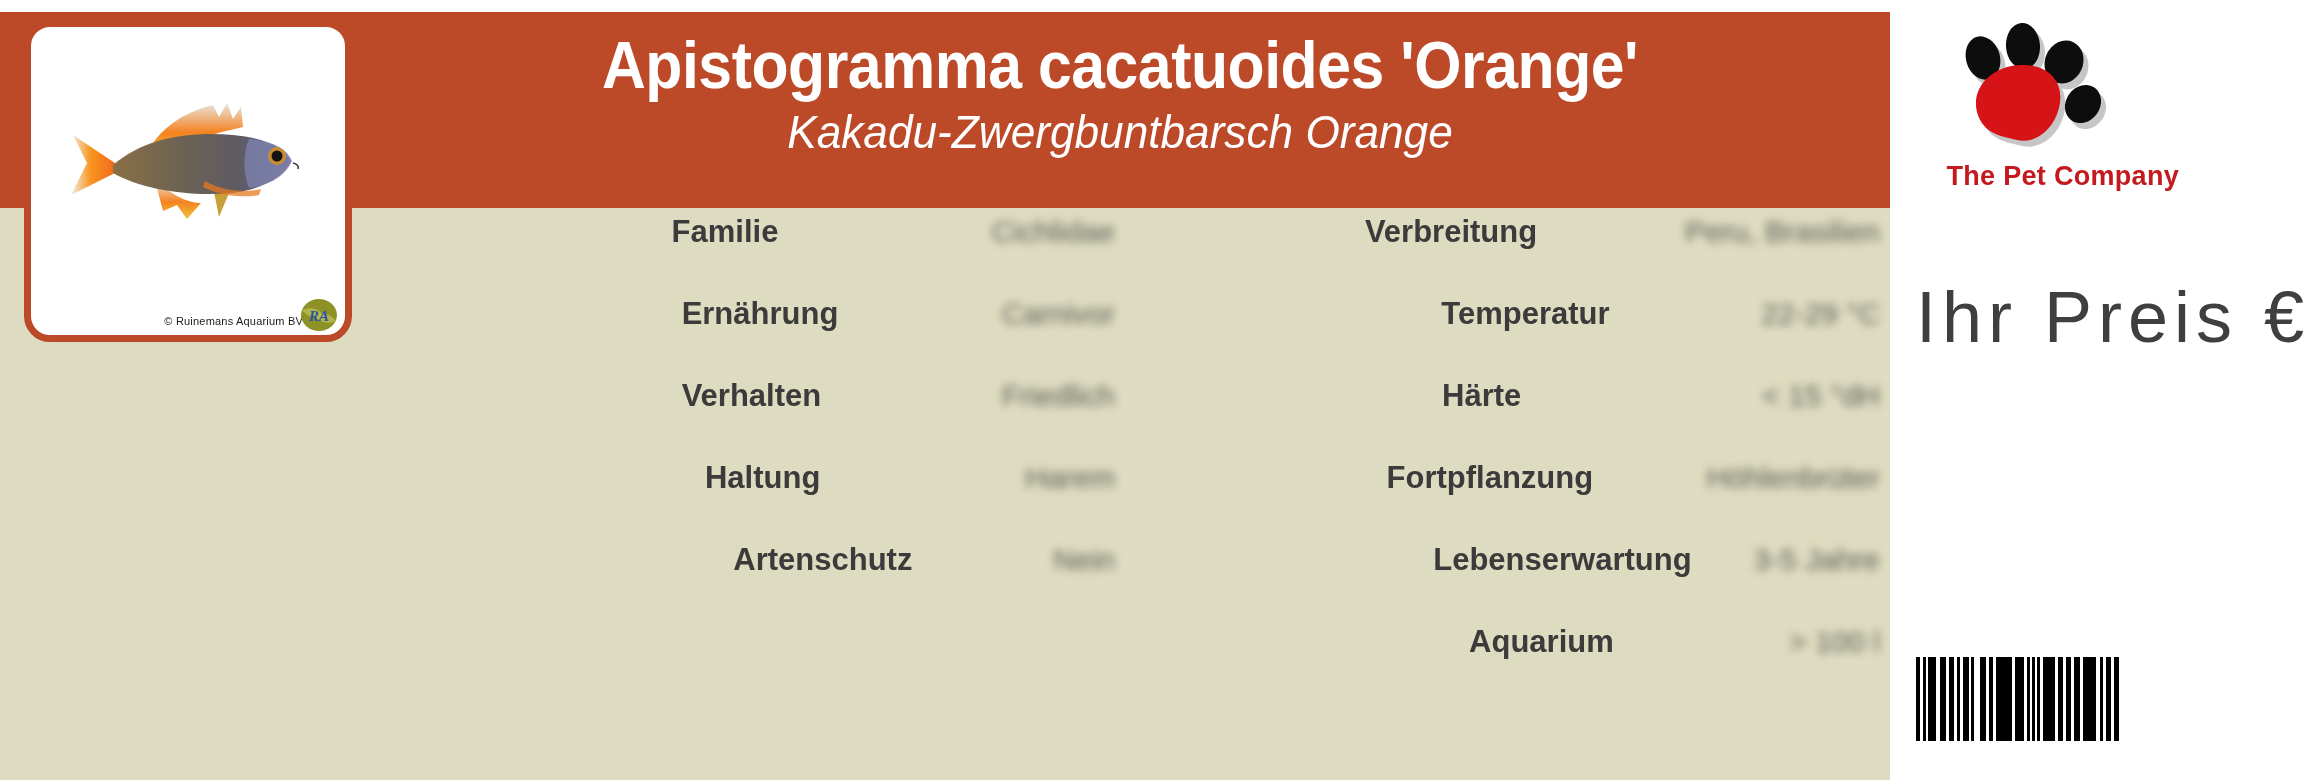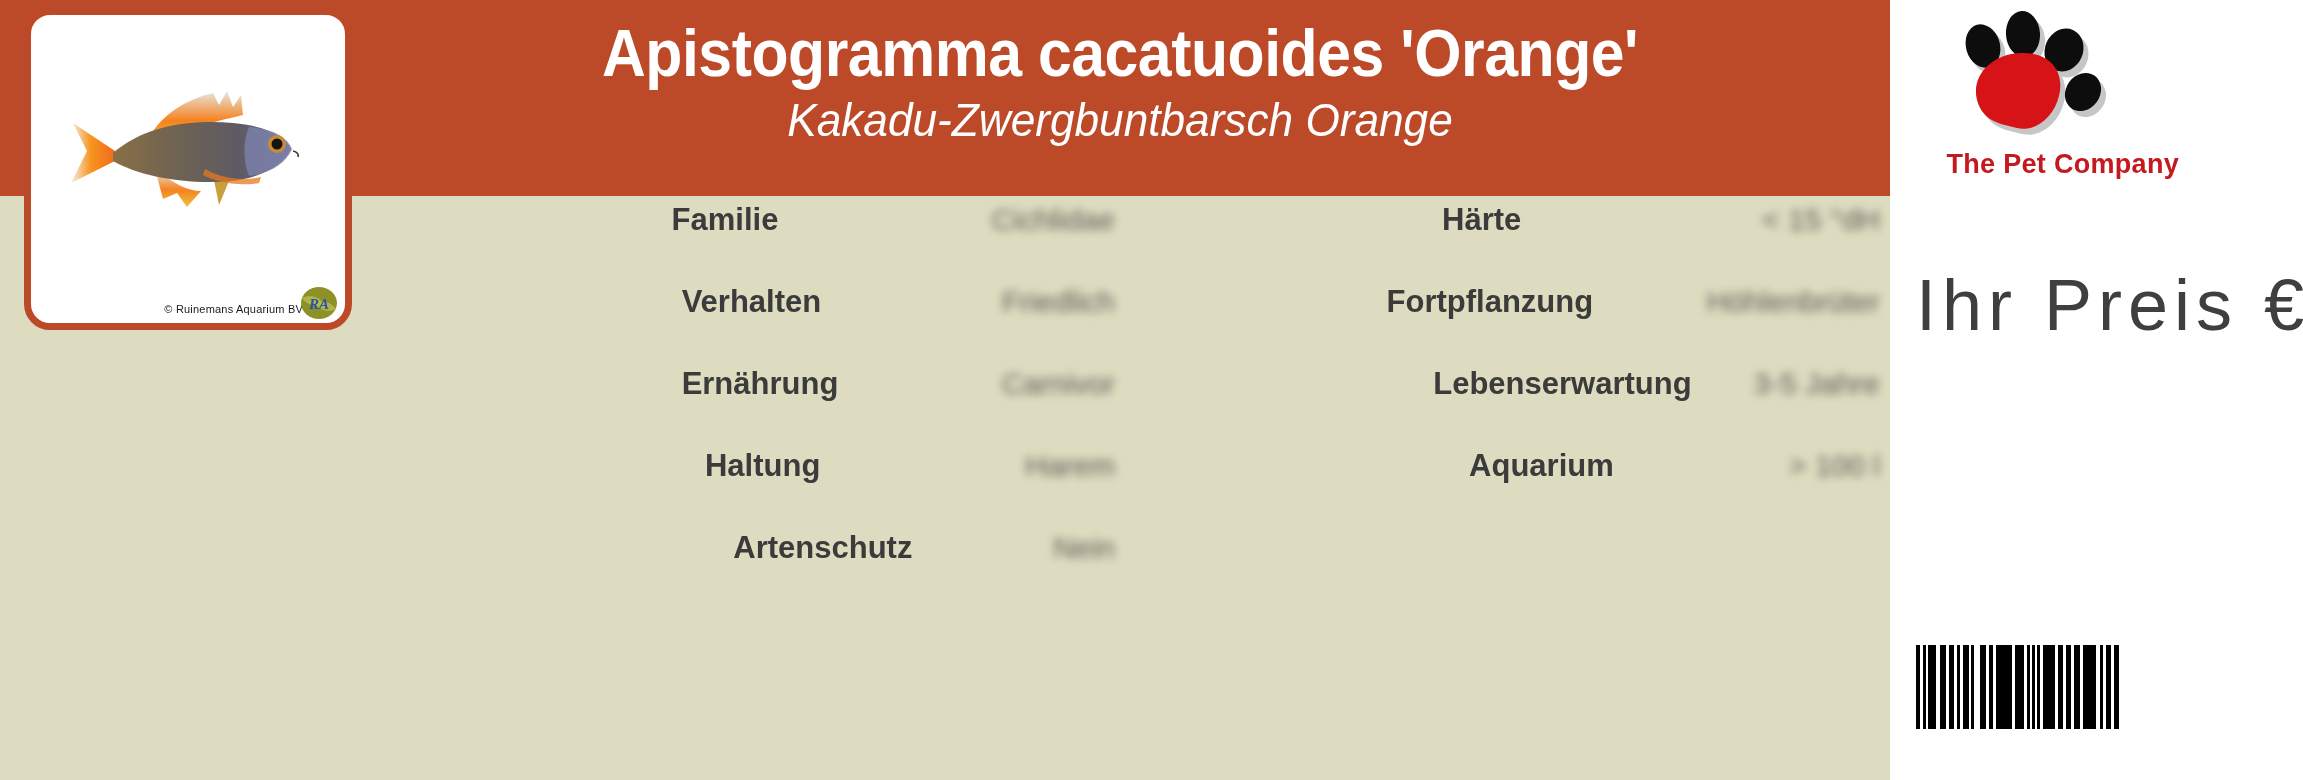--- a/index.html
+++ b/index.html
@@ -10,20 +10,21 @@
     overflow: hidden;
     background: #ffffff;
     font-family: "Liberation Sans", sans-serif;
   }
 
   #label-root {
     position: relative;
     width: 2303px;
     height: 570px;
     background: #ffffff;
+    margin-top: 12px;
   }
 
   
   .main-panel {
     position: absolute;
     left: 0; top: 0;
     width: 1890px;
     height: 780px;
     background: #dedcc0;
   }
@@ -290,38 +291,46 @@
     </div>
 
     <div class="spec-area">
 
       <div class="spec-col">
         <div class="spec-row">
           <span class="spec-label">Familie</span>
           <span class="spec-value">Cichlidae</span>
         </div>
         <div class="spec-row">
+          <span class="spec-label">Ernährung</span>
+          <span class="spec-value">Carnivor</span>
+        </div>
+        <div class="spec-row">
           <span class="spec-label">Verhalten</span>
           <span class="spec-value">Friedlich</span>
         </div>
         <div class="spec-row">
-          <span class="spec-label">Ernährung</span>
-          <span class="spec-value">Carnivor</span>
-        </div>
-        <div class="spec-row">
           <span class="spec-label">Haltung</span>
           <span class="spec-value">Harem</span>
         </div>
         <div class="spec-row">
           <span class="spec-label">Artenschutz</span>
           <span class="spec-value">Nein</span>
         </div>
       </div>
 
       <div class="spec-col">
+        <div class="spec-row">
+          <span class="spec-label">Verbreitung</span>
+          <span class="spec-value">Peru, Brasilien</span>
+        </div>
+        <div class="spec-row">
+          <span class="spec-label">Temperatur</span>
+          <span class="spec-value">22-29 °C</span>
+        </div>
         <div class="spec-row">
           <span class="spec-label">Härte</span>
           <span class="spec-value">&lt; 15 °dH</span>
         </div>
         <div class="spec-row">
           <span class="spec-label">Fortpflanzung</span>
           <span class="spec-value">Höhlenbrüter</span>
         </div>
         <div class="spec-row">
           <span class="spec-label">Lebenserwartung</span>

